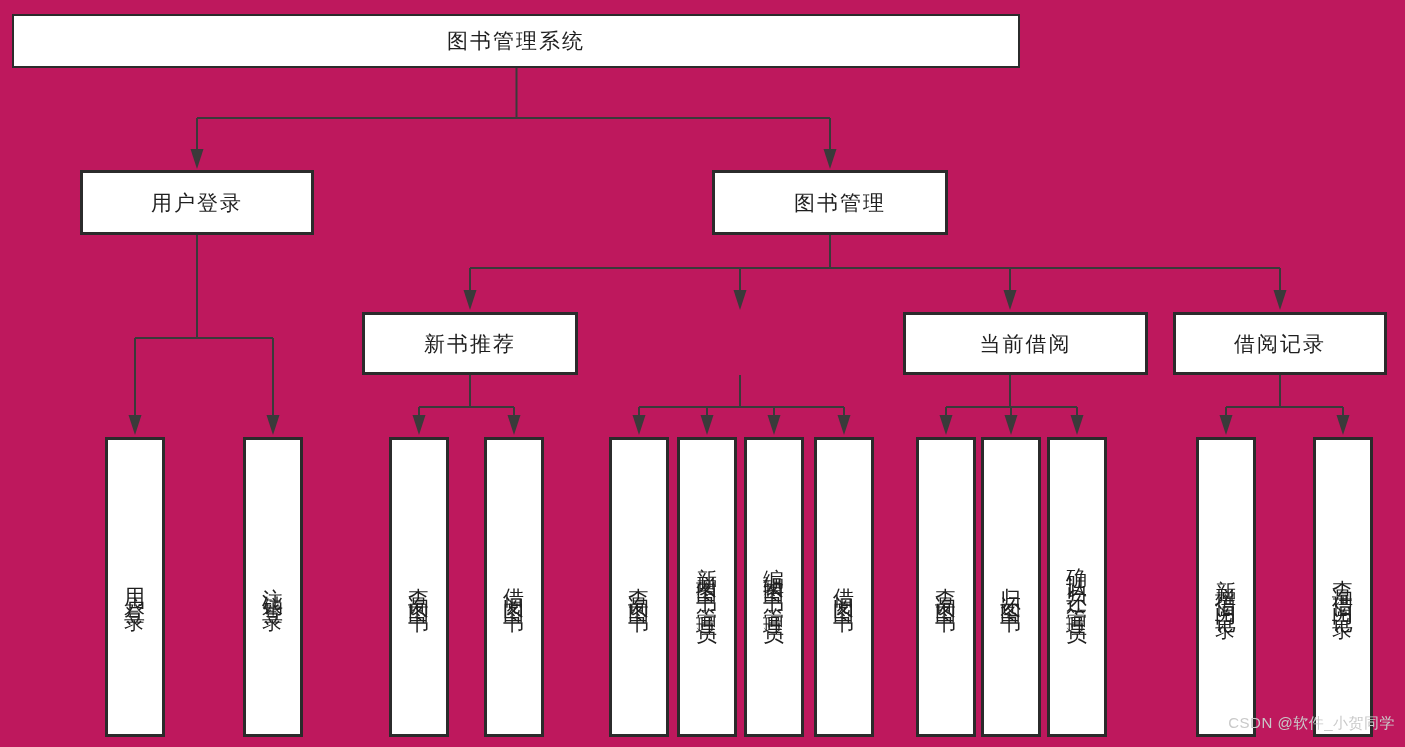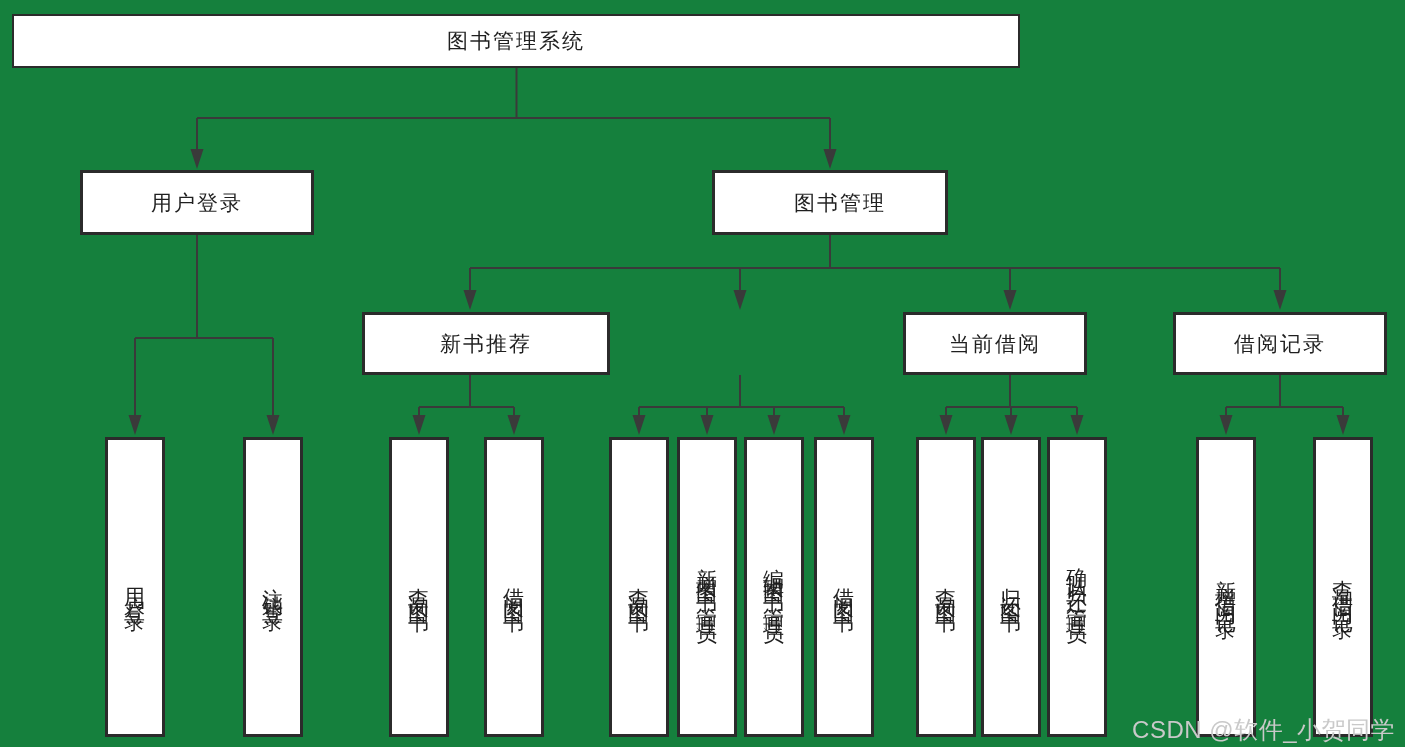--- a/index.html
+++ b/index.html
@@ -5,21 +5,21 @@
 <style>
   html, body { margin: 0; padding: 0; background: #ffffff; }
   body {
     font-family: "Liberation Sans", "DejaVu Sans", sans-serif;
     color: #1f1f1f;
   }
   .canvas {
     position: relative;
     width: 1405px;
     height: 747px;
-    background: #15803d;
+    background: #be185d;
     overflow: hidden;
   }
   .wires {
     position: absolute;
     left: 0; top: 0;
     z-index: 1;
   }
   .node {
     position: absolute;
     box-sizing: border-box;
@@ -39,43 +39,43 @@
     letter-spacing: 8px;
     line-height: 1;
     top: 437px;
     width: 60px;
     height: 300px;
   }
   
   #n-root { left: 12px;  top: 14px;  width: 1008px; height: 54px; border-width: 2px; }
   #n-l2a  { left: 80px;  top: 170px; width: 234px;  height: 65px; }
   #n-l2b  { left: 712px; top: 170px; width: 236px;  height: 65px; padding-left: 20px; }
-  #n-s0   { left: 362px; top: 312px; width: 248px;  height: 63px; }
+  #n-s0   { left: 362px; top: 312px; width: 216px;  height: 63px; }
   #n-s1   { left: 633px; top: 312px; width: 215px;  height: 63px; }
-  #n-s2   { left: 903px; top: 312px; width: 184px;  height: 63px; }
+  #n-s2   { left: 903px; top: 312px; width: 245px;  height: 63px; }
   #n-s3   { left: 1173px;top: 312px; width: 214px;  height: 63px; }
   #n-g1a { left: 105px;  }
   #n-g1b { left: 243px;  }
   #n-g2a { left: 389px;  }
   #n-g2b { left: 484px;  }
   #n-g3a { left: 609px;  }
   #n-g3b { left: 677px;  }
   #n-g3c { left: 744px;  }
   #n-g3d { left: 814px;  }
   #n-g4a { left: 916px;  }
   #n-g4b { left: 981px;  }
   #n-g4c { left: 1047px; }
   #n-g5a { left: 1196px; }
   #n-g5b { left: 1313px; }
   .watermark {
     position: absolute;
     right: 10px;
     top: 714px;
     z-index: 3;
-    font-size: 24px;
+    font-size: 15px;
     letter-spacing: 0.5px;
     color: #c9c9c9;
     white-space: nowrap;
   }
 </style>
 </head>
 <body>
 
 <div class="canvas">
 

